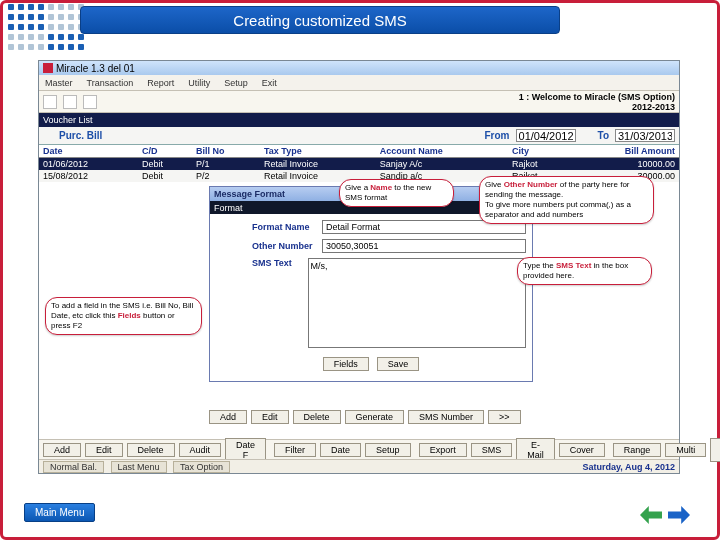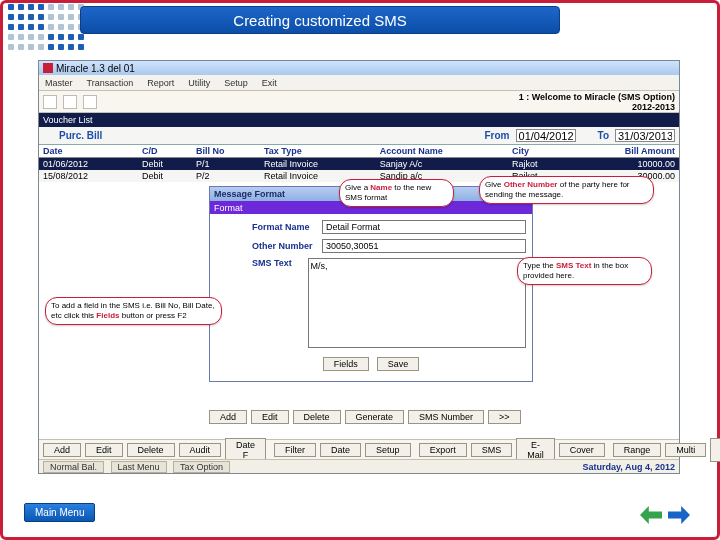--- a/index.html
+++ b/index.html
@@ -30,35 +30,35 @@
   .grid { width:100%; border-collapse:collapse; font-size:9px;}
   .grid th { background:#fff; border-bottom:1px solid #888; color:#18318e; text-align:left; padding:1px 4px; font-weight:bold;}
   .grid td { padding:1px 4px; }
   .grid tr.sel td { background:#121c4a; color:#fff;}
   .grid td.num, .grid th.num { text-align:right; }
 
   .wspace { position:relative; height: 270px; background:#fff; }
 
   .dlg { position:absolute; left:170px; top:4px; width:324px; border:1px solid #6a7ab0; background:#fff; font-size:9px;}
   .dlg-title { height:14px; background:linear-gradient(#b7cdf1,#8fb0e3); color:#1c2d66; font-weight:bold; display:flex; align-items:center; padding:0 4px;}
-  .dlg-sub { height:13px; background:#6d28d9; color:#fff; padding:0 4px; display:flex; align-items:center;}
+  .dlg-sub { height:13px; background:#0f172a; color:#fff; padding:0 4px; display:flex; align-items:center;}
   .dlg-body { padding:6px; }
   .frow { display:flex; align-items:center; margin-bottom:5px; gap:0;margin-left:36px;}
   .frow label { width:70px; color:#18318e; font-weight:bold;}
   .frow input { flex:1; border:1px solid #777; height:14px; font-size:9px; padding:0 3px;}
   .smsbox { width:100%; height:90px; border:1px solid #777; font-size:9px; padding:2px; resize:none;}
   .dlg-btns { display:flex; justify-content:center; gap:8px; padding:4px 0;}
   .btn { background:#f2f0e8; border:1px solid #9a9484; padding:1px 10px; font-size:9px; cursor:pointer;}
 
   .callout { position:absolute; background:#fff; border:1px solid #c81e3a; border-radius:12px; padding:3px 5px; font-size:8px; line-height:10px; box-shadow:0 1px 2px rgba(0,0,0,.2);}
   .callout .hl { color:#c81e3a; font-weight:bold;}
   .c1 { left:300px; top:-3px; width:115px;}
   .c2 { left:440px; top:-6px; width:175px;}
   .c3 { left:478px; top:75px; width:135px;}
-  .c4 { left:6px; top:115px; width:177px;}
+  .c4 { left:6px; top:115px; width:157px;}
 
   .btn-row { position:absolute; left:170px; bottom:28px; display:flex; gap:4px;}
   .bottom-bar { position:absolute; bottom:14px; left:0; right:0; height:20px; background:#f7f5ee; border-top:1px solid #c5c0b4; display:flex; align-items:center; padding:0 4px; gap:4px; font-size:9px;}
   .bottom-bar .spacer { flex:1; }
   .status-bar { position:absolute; bottom:0; left:0; right:0; height:14px; background:#f2efe6; border-top:1px solid #c5c0b4; display:flex; align-items:center; justify-content:space-between; padding:0 4px; font-size:9px; color:#18318e; font-weight:bold;}
   .status-bar .sbtn { background:#e7e3d6; border:1px solid #b7b09a; padding:0 6px; margin-right:4px; color:#333; font-weight:normal;}
 
   .main-menu { position:absolute; left:24px; bottom:18px; background:linear-gradient(#2a7fe0,#0b57b3); border:1px solid #073f86; color:#fff; font-size:10px; padding:3px 10px; border-radius:2px; cursor:pointer;}
   .nav-arrows { position:absolute; right:30px; bottom:16px; display:flex; gap:6px; }
   .nav-arrows span { width:22px; height:18px; display:inline-block; }
@@ -205,20 +205,21 @@
           <button class="btn">Save</button>
         </div>
       </div>
     </div>
 
     <div class="callout c1">
       <span>Give a </span><span class="hl">Name</span><span> to the new SMS format</span>
     </div>
     <div class="callout c2">
       <span>Give </span><span class="hl">Other Number</span><span> of the party here for sending the message.</span><br>
+      <span>To give more numbers put comma(,) as a separator and add numbers</span>
     </div>
     <div class="callout c3">
       <span>Type the </span><span class="hl">SMS Text</span><span> in the box provided here.</span>
     </div>
     <div class="callout c4">
       <span>To add a field in the SMS i.e. Bill No, Bill Date, etc click this </span><span class="hl">Fields</span><span> button or press F2</span>
     </div>
 
     <div class="btn-row">
       <button class="btn">Add</button>

